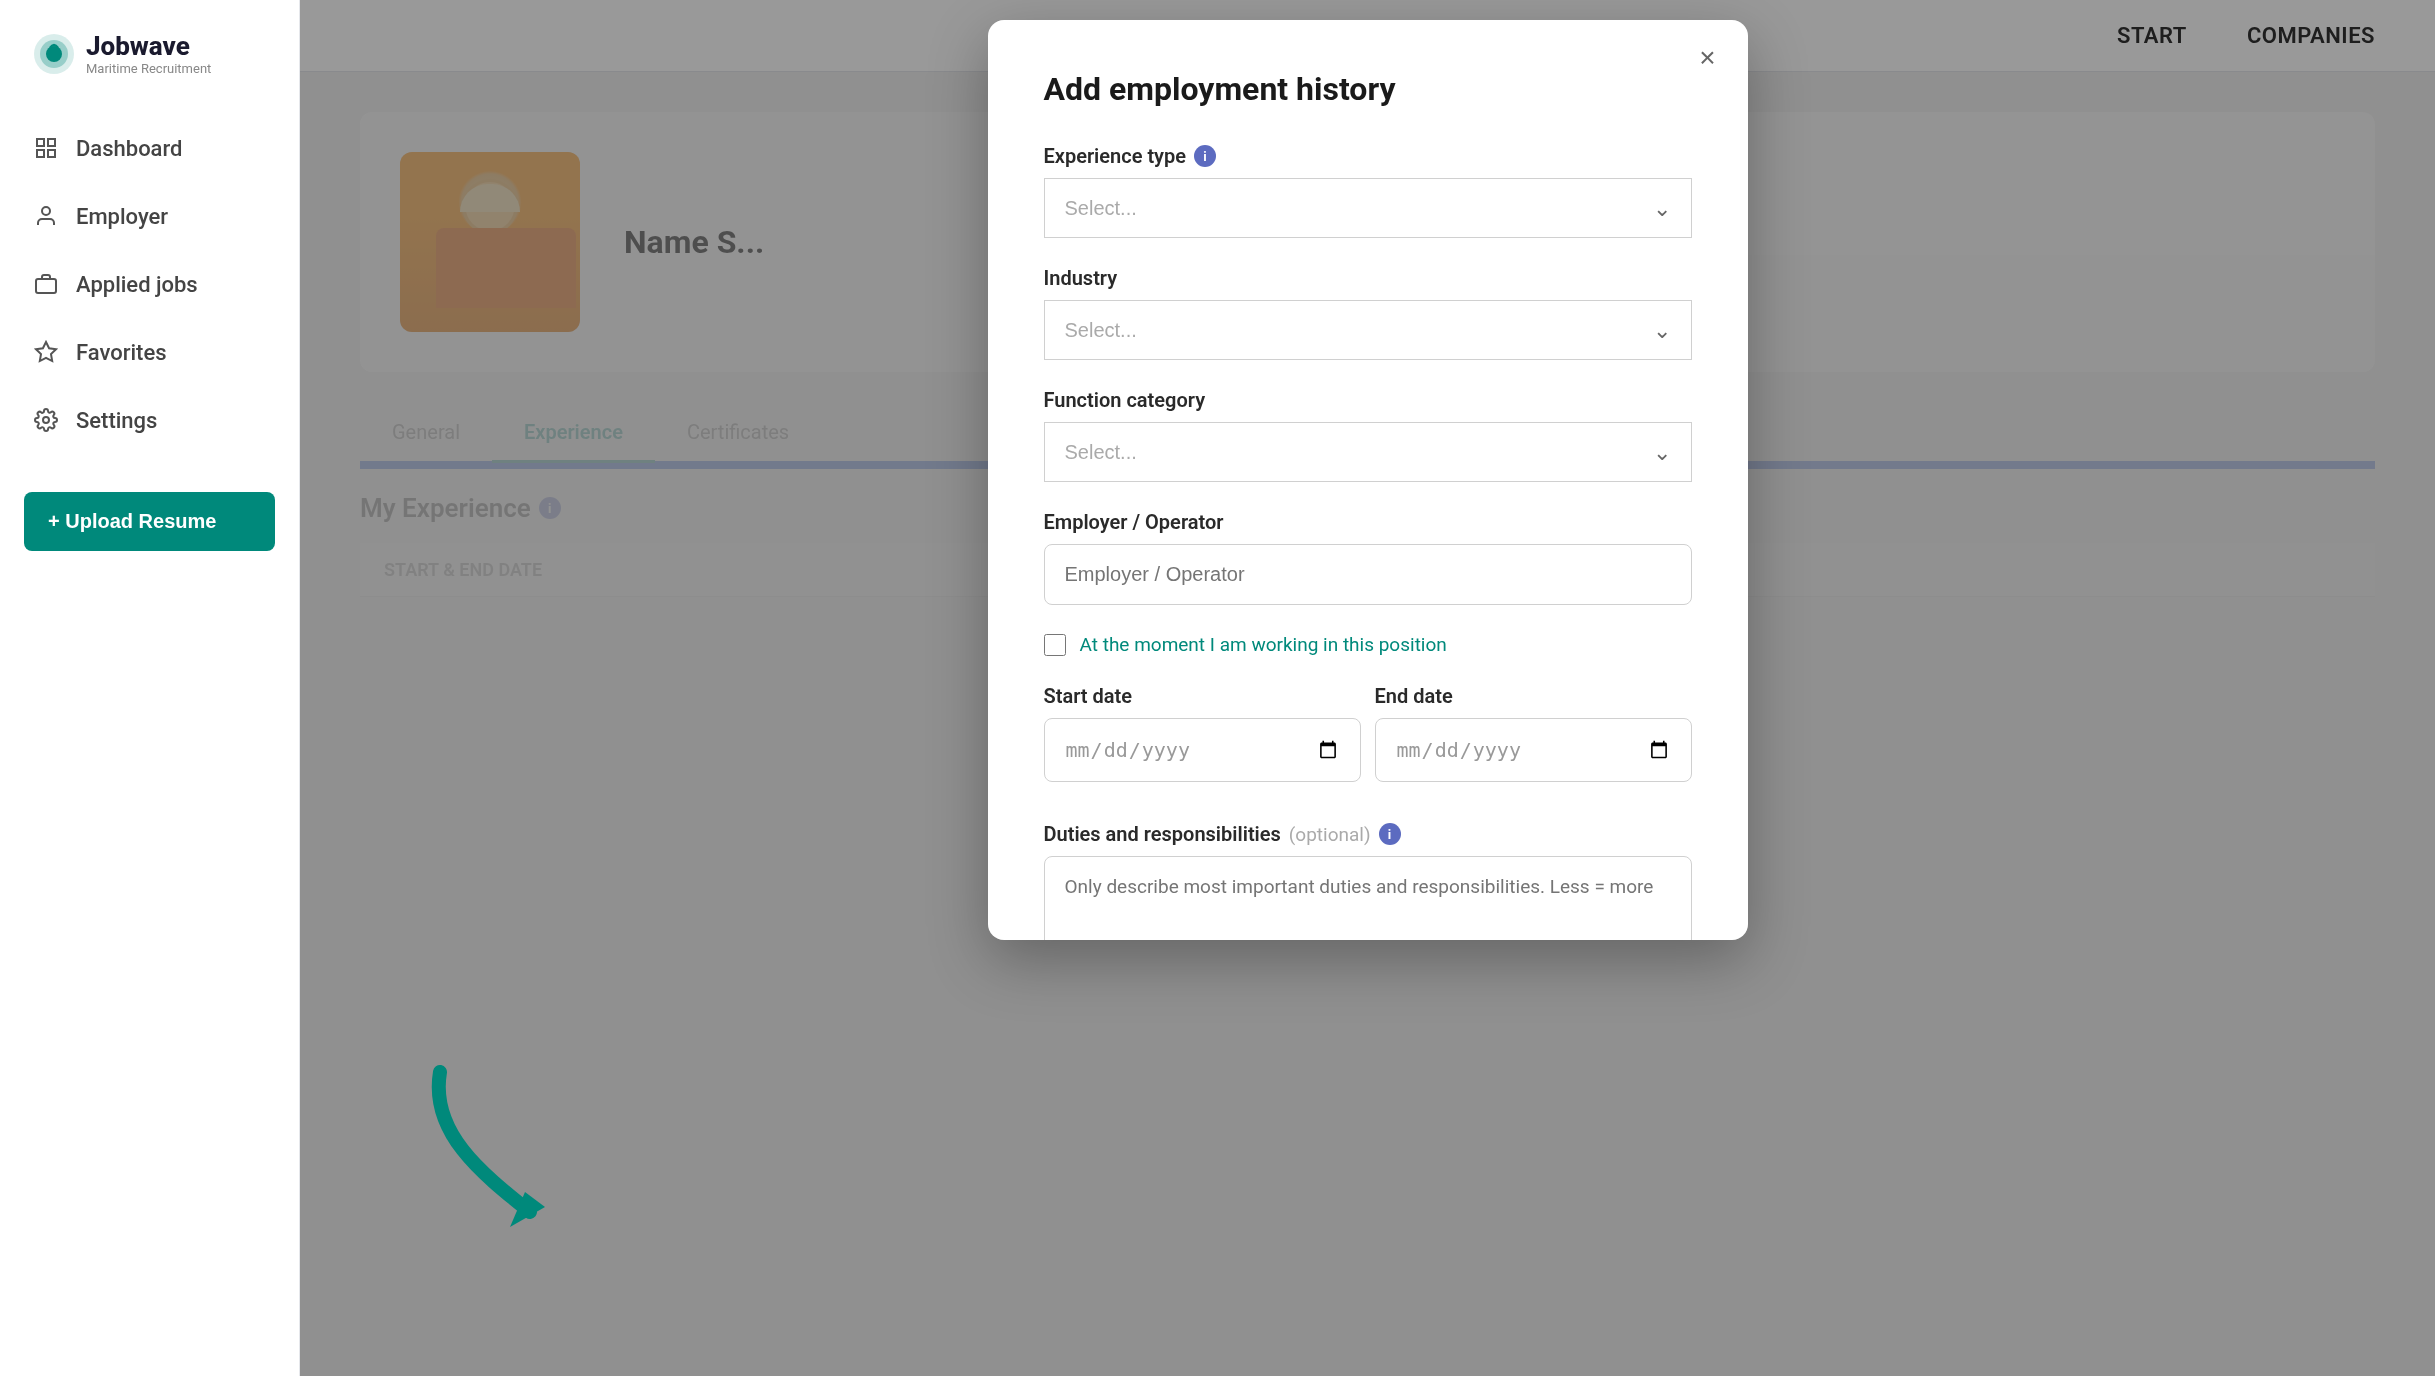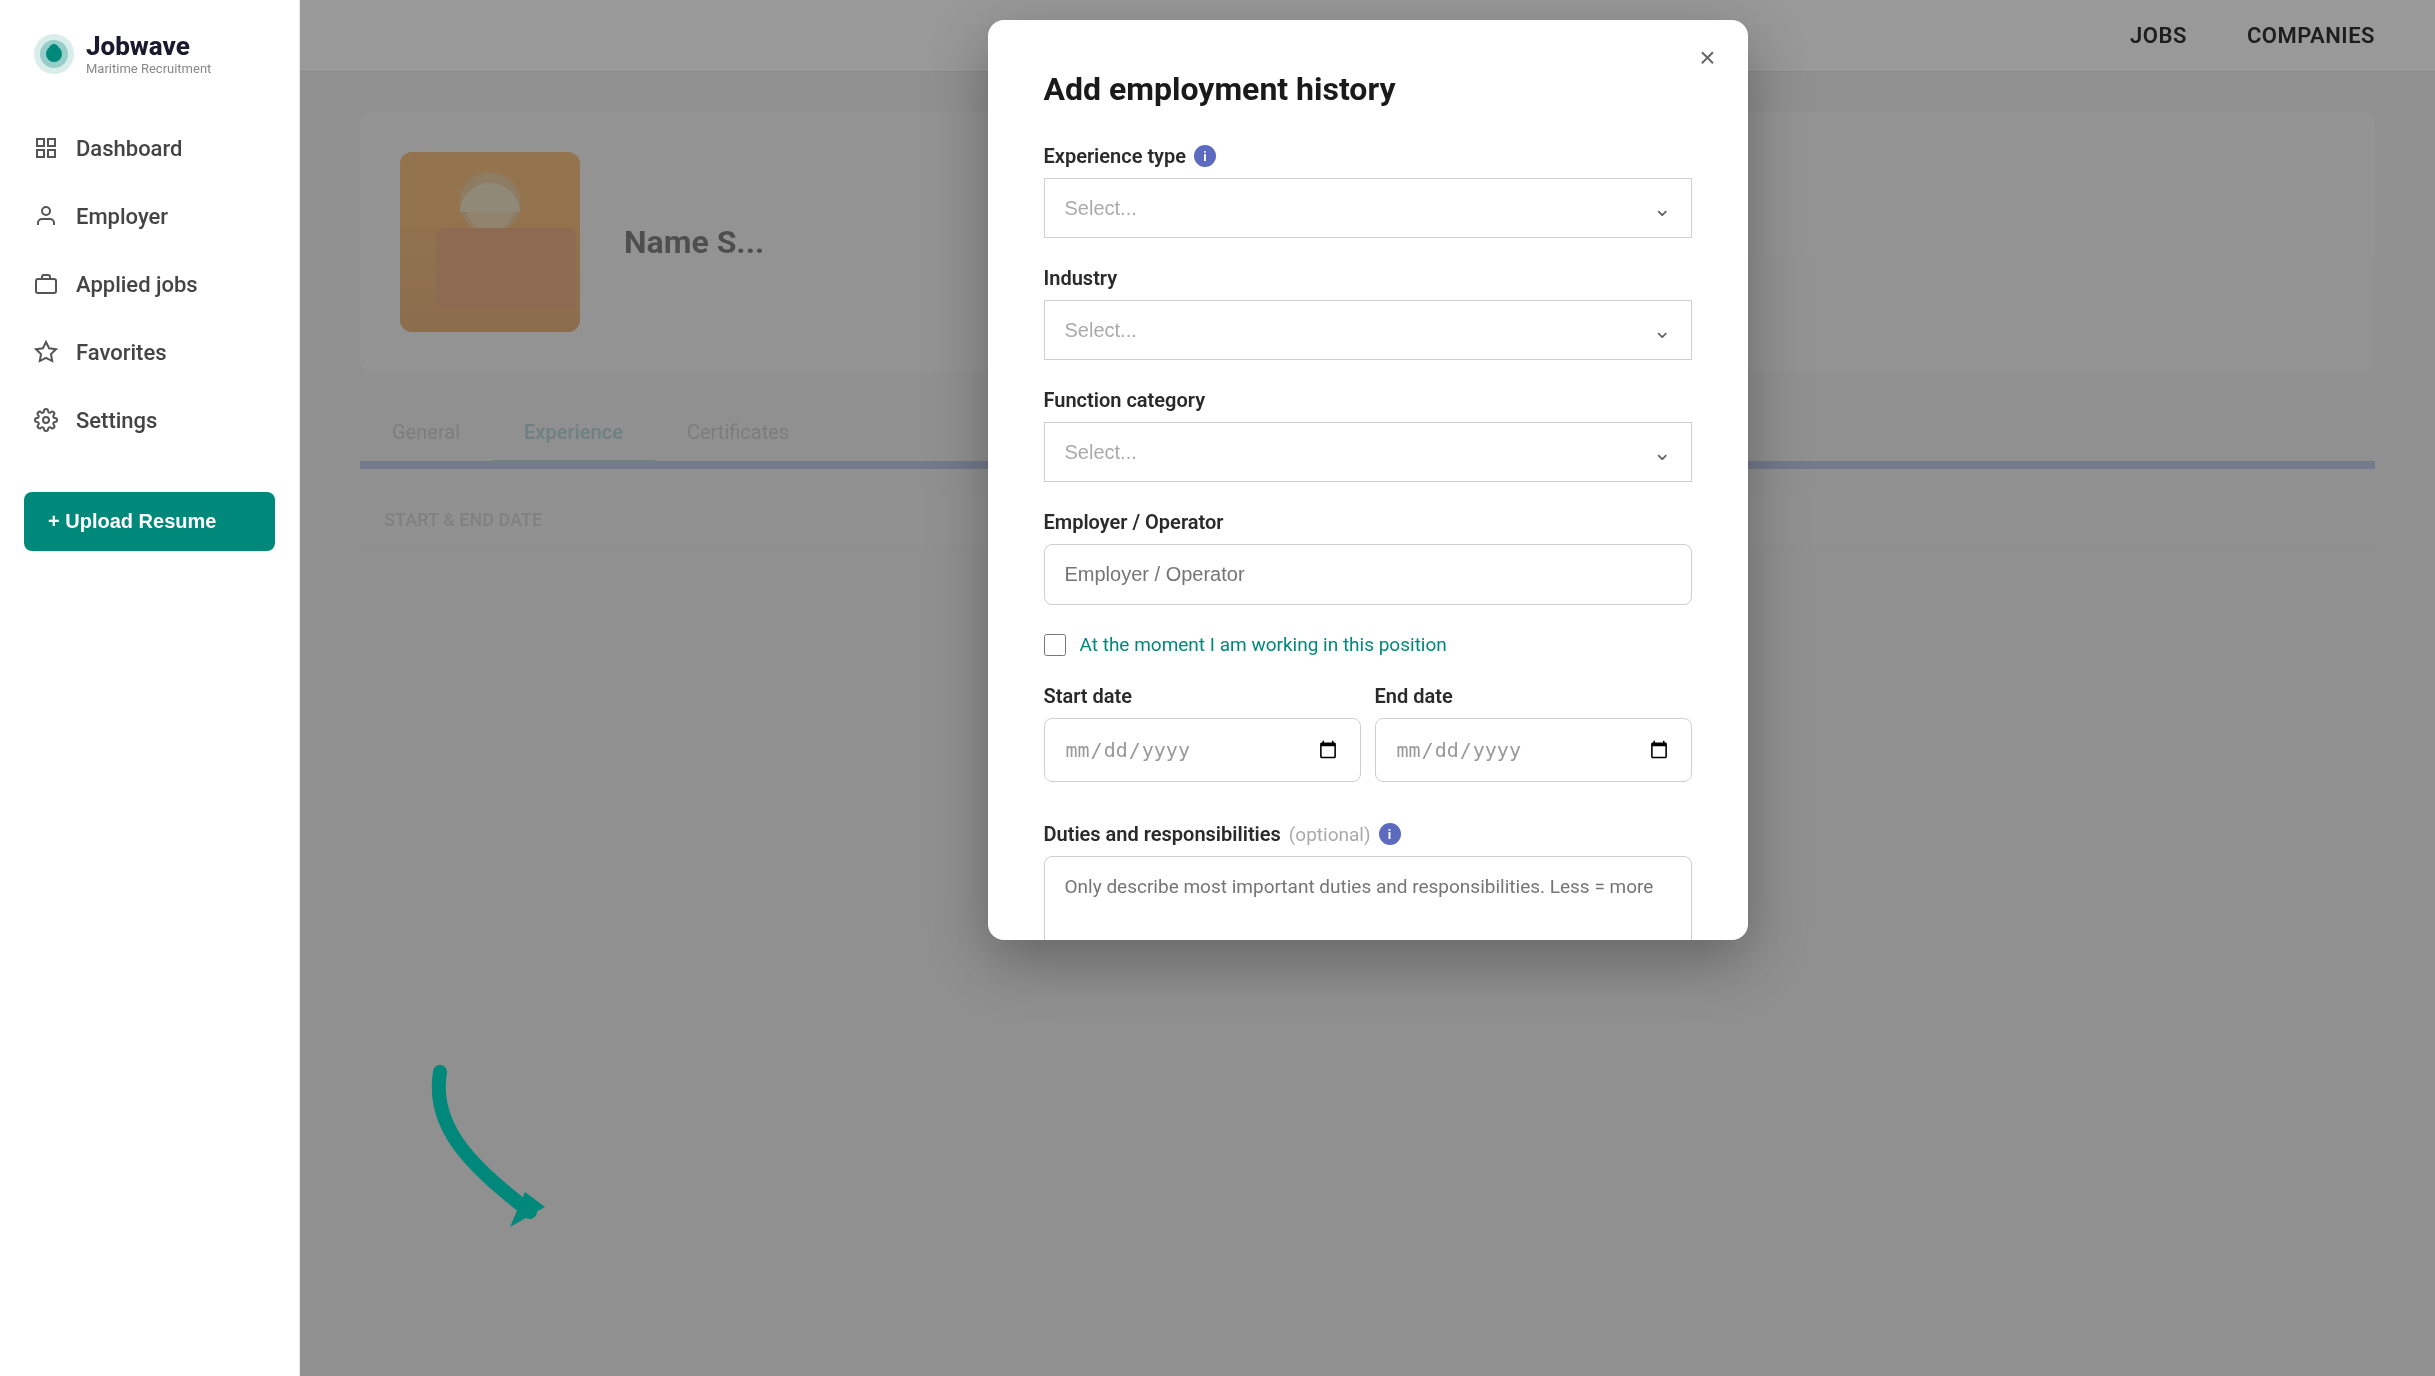--- a/index.html
+++ b/index.html
@@ -473,21 +473,21 @@
         </span>
         <span>Settings</span>
       </div>
     </nav>
 
     <button class="upload-btn">+ Upload Resume</button>
   </aside>
 
   <main class="main-content">
     <div class="top-nav">
-      <span class="top-nav-link">JOBS</span>
+      <span class="top-nav-link">START</span>
       <span class="top-nav-link">COMPANIES</span>
     </div>
 
     <div class="profile-bg" style="opacity:0.45;">
       <div class="profile-card" style="opacity:1;">
         <div class="profile-avatar">
           <div class="worker-figure">
 
             <div style="position:absolute;top:15%;left:50%;transform:translateX(-50%);width:55px;height:55px;border-radius:50%;background:#f5c070;border:3px solid #e8a84e;"></div>
             <div style="position:absolute;top:18%;left:50%;transform:translateX(-50%);width:60px;height:28px;border-radius:30px 30px 0 0;background:#f5d99b;"></div>
@@ -496,20 +496,24 @@
         </div>
         <div style="font-size:32px;font-weight:700;">Name S...</div>
       </div>
 
       <div class="tabs-area">
         <div class="tab">General</div>
         <div class="tab active">Experience</div>
         <div class="tab">Certificates</div>
       </div>
 
+      <div class="my-experience-heading">
+        My Experience
+        <span class="info-icon">i</span>
+      </div>
 
       <div class="table-header">
         <span>START &amp; END DATE</span>
       </div>
     </div>
 
     <div class="modal-overlay">
       <div class="modal">
         <button class="close-btn">×</button>
 

